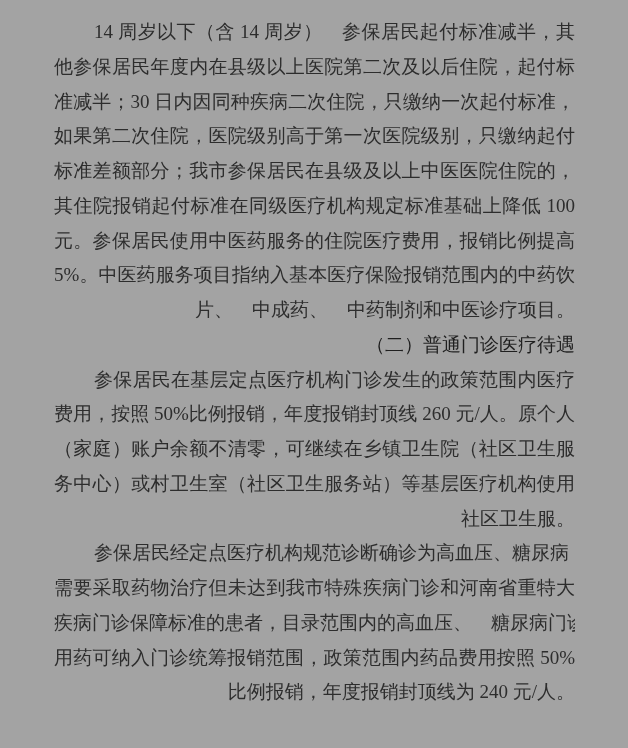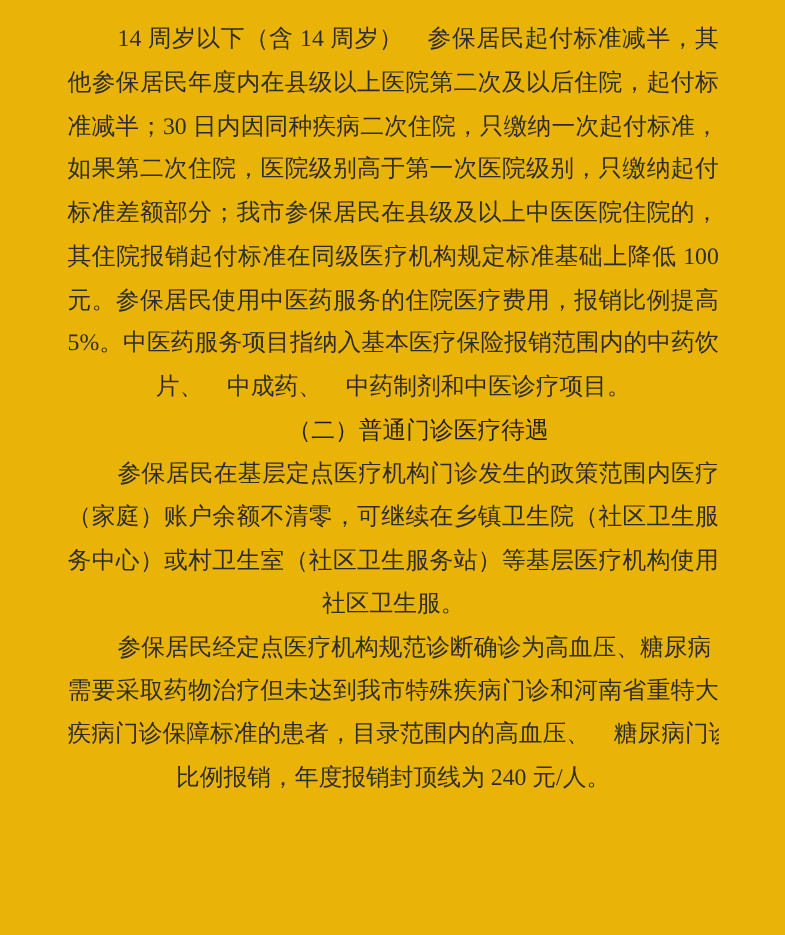--- a/index.html
+++ b/index.html
@@ -12,37 +12,37 @@
     background: #ffffff;
     overflow: hidden;
     position: relative;
   }
   .doc-page {
     position: absolute;
     left: 0;
     top: 0;
     width: 628px;
     height: 748px;
-    background: #eab308;
+    background: #a3a3a3;
   }
   .doc-body {
     position: absolute;
     left: 54px;
     top: 15px;
     width: 521px;
     overflow: hidden;
   }
   .line {
     font-family: "Liberation Serif", "DejaVu Serif", serif;
     font-size: 19px;
     line-height: 34.75px;
     height: 34.75px;
     color: #2d2d2d;
     white-space: nowrap;
-    text-align: center;
+    text-align: right;
   }
   .line.justify {
     text-align: justify;
     text-align-last: justify;
   }
   .line.indent {
     text-indent: 40px;
   }
   .line.heading {
     font-family: "Liberation Sans", "DejaVu Sans", sans-serif;
@@ -59,21 +59,23 @@
       <div class="line justify">他参保居民年度内在县级以上医院第二次及以后住院，起付标</div>
       <div class="line justify">准减半；30 日内因同种疾病二次住院，只缴纳一次起付标准，</div>
       <div class="line justify">如果第二次住院，医院级别高于第一次医院级别，只缴纳起付</div>
       <div class="line justify">标准差额部分；我市参保居民在县级及以上中医医院住院的，</div>
       <div class="line justify">其住院报销起付标准在同级医疗机构规定标准基础上降低 100</div>
       <div class="line justify">元。参保居民使用中医药服务的住院医疗费用，报销比例提高</div>
       <div class="line justify">5%。中医药服务项目指纳入基本医疗保险报销范围内的中药饮</div>
       <div class="line">片、　中成药、　中药制剂和中医诊疗项目。</div>
       <div class="line heading indent">（二）普通门诊医疗待遇</div>
       <div class="line indent justify">参保居民在基层定点医疗机构门诊发生的政策范围内医疗</div>
+      <div class="line justify">费用，按照 50%比例报销，年度报销封顶线 260 元/人。原个人</div>
       <div class="line justify">（家庭）账户余额不清零，可继续在乡镇卫生院（社区卫生服</div>
       <div class="line justify">务中心）或村卫生室（社区卫生服务站）等基层医疗机构使用</div>
       <div class="line">社区卫生服。</div>
       <div class="line indent justify">参保居民经定点医疗机构规范诊断确诊为高血压、糖尿病，</div>
       <div class="line justify">需要采取药物治疗但未达到我市特殊疾病门诊和河南省重特大</div>
       <div class="line justify">疾病门诊保障标准的患者，目录范围内的高血压、　糖尿病门诊</div>
+      <div class="line justify">用药可纳入门诊统筹报销范围，政策范围内药品费用按照 50%</div>
       <div class="line">比例报销，年度报销封顶线为 240 元/人。</div>
     </div>
 </div>
 
 </body></html>

